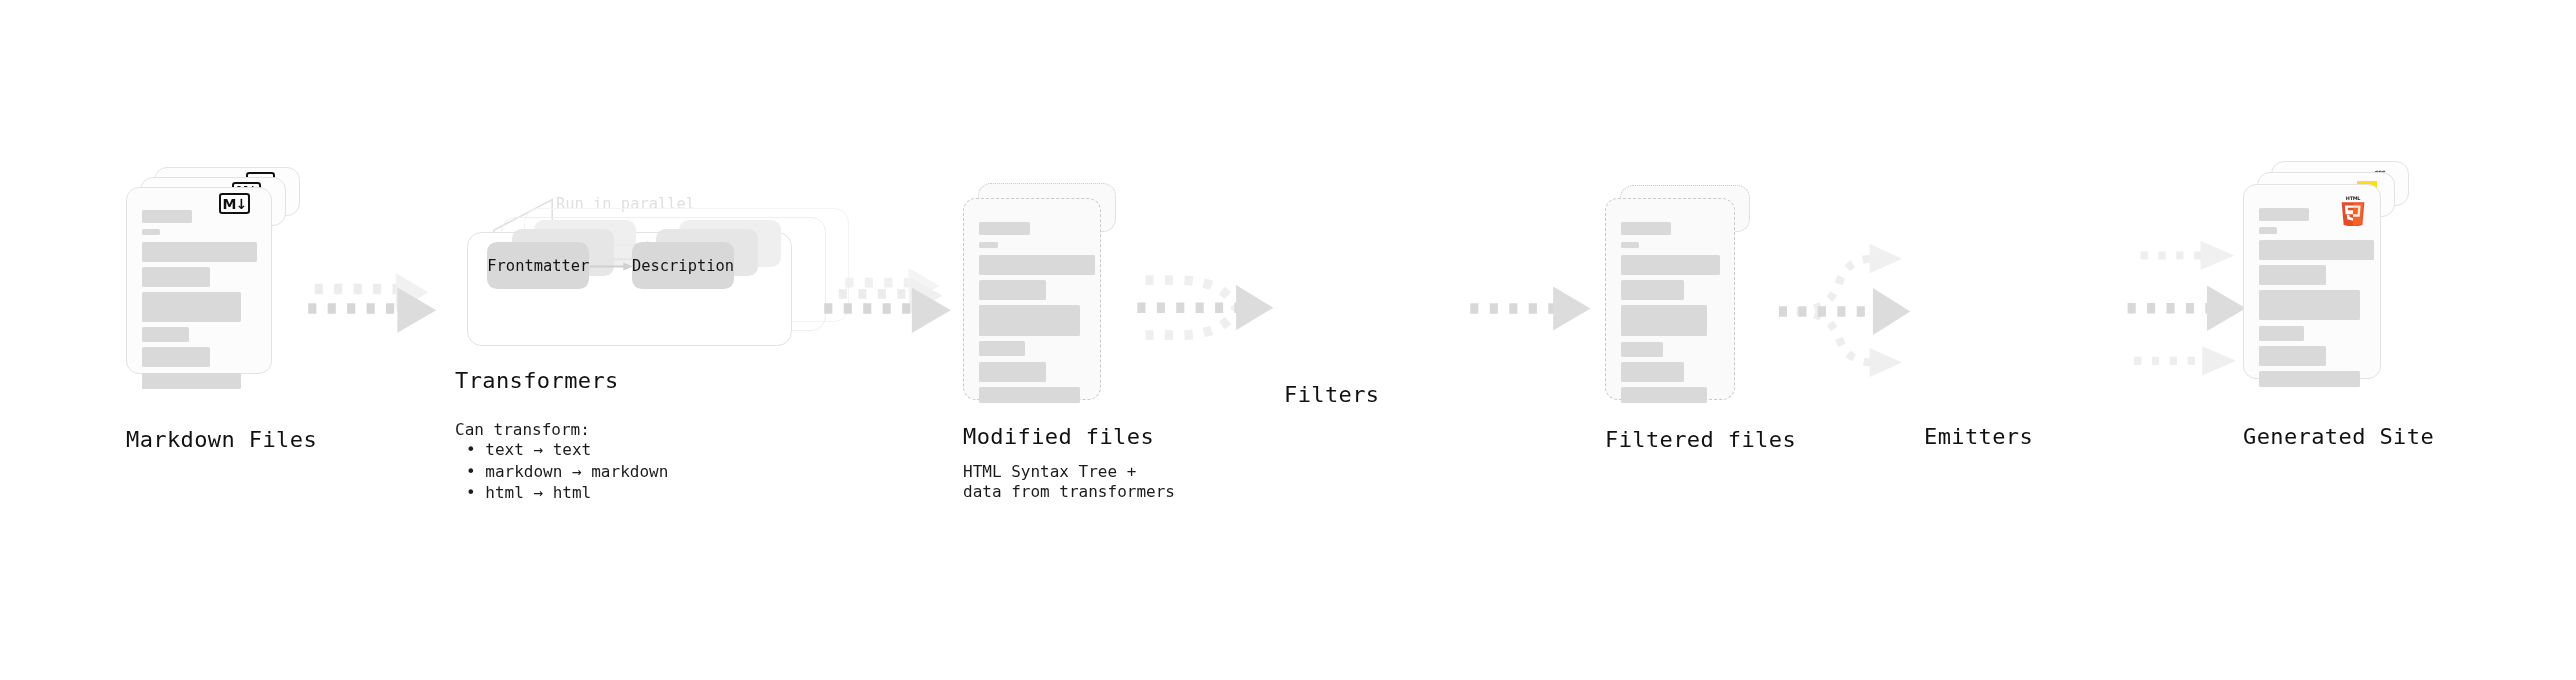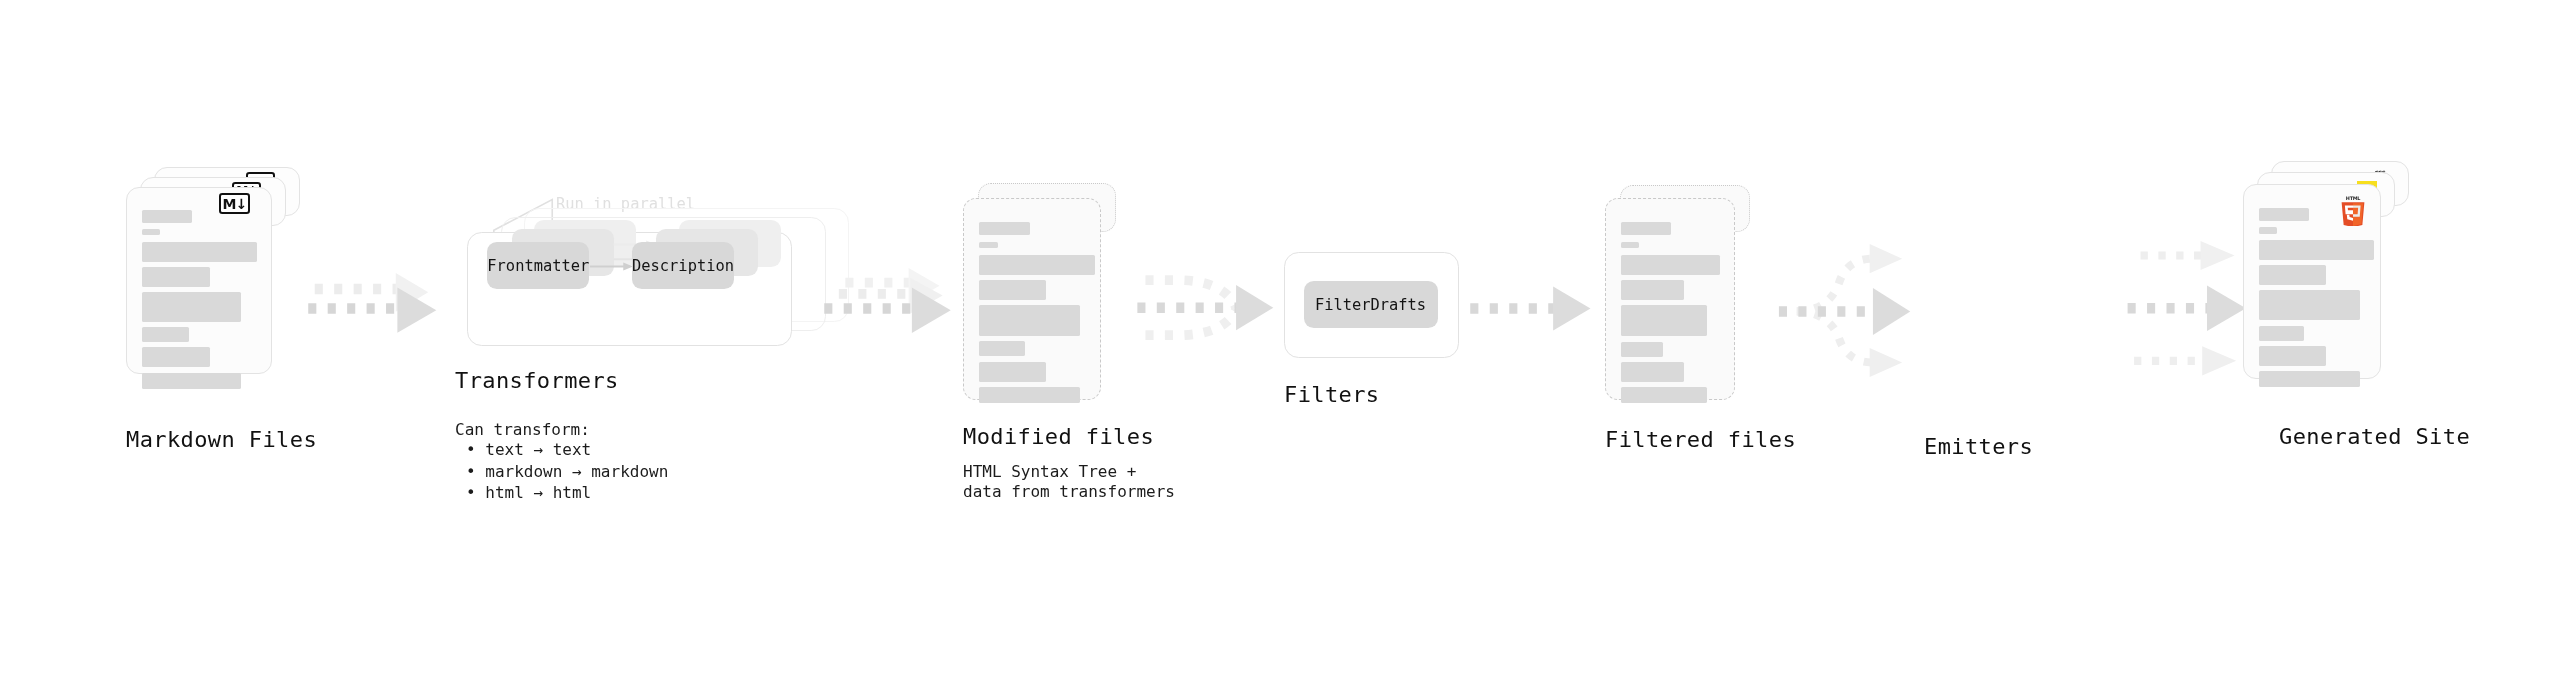--- a/index.html
+++ b/index.html
@@ -194,26 +194,20 @@
 
   <svg class="flow" style="left:1134px;top:264px;" width="154" height="89" viewBox="0 0 190 110">
     <g fill="none" stroke-linecap="butt">
       <path d="M14,20 L60,20 Q112,22 126,54" stroke="#efefef" stroke-width="12" stroke-dasharray="10 14"></path>
       <path d="M14,88 L60,88 Q112,86 126,56" stroke="#efefef" stroke-width="12" stroke-dasharray="10 14"></path>
       <line x1="4" y1="54" x2="130" y2="54" stroke="#d8d8d8" stroke-width="13" stroke-dasharray="10 14"></line>
     </g>
     <polygon points="126,26 172,54 126,82" fill="#dcdcdc"></polygon>
   </svg>
 
-  <div class="stackwrap" style="left:1284px;top:252px;width:195px;height:114px;">
-    <div class="box" style="left:0px;top:0px;width:175px;height:106px;"></div>
-    <div class="chip" style="left:19.5px;top:29px;width:134px;height:47px;">
-        <span>FilterDrafts</span>
-      </div>
-  </div>
   <div class="title" style="left:1284px;top:382px;">Filters</div>
 
   <svg class="flow" style="left:1467px;top:280px;" width="130" height="57" viewBox="0 0 160 70">
     <line x1="4" y1="35" x2="110" y2="35" stroke="#d8d8d8" stroke-width="13" stroke-dasharray="10 14" fill="none"></line>
     <polygon points="106,8 152,35 106,62" fill="#dcdcdc"></polygon>
   </svg>
 
   <div class="stackwrap" style="left:1605px;top:185px;width:179px;height:244px;">
     <div class="sheet dotted" style="left:14.6px;top:0px;width:130px;height:47px;"></div>
     <div class="sheet dashed" style="left:0px;top:13px;width:130px;height:202px;"></div>
@@ -232,21 +226,21 @@
     <g fill="none">
       <path d="M30,93 Q70,92 82,58 Q92,28 124,28" stroke="#eeeeee" stroke-width="10" stroke-dasharray="9 13"></path>
       <path d="M30,93 Q70,94 82,126 Q92,156 124,156" stroke="#eeeeee" stroke-width="10" stroke-dasharray="9 13"></path>
       <line x1="8" y1="93" x2="128" y2="93" stroke="#d8d8d8" stroke-width="13" stroke-dasharray="10 14"></line>
     </g>
     <polygon points="120,10 160,28 120,46" fill="#f0f0f0"></polygon>
     <polygon points="120,138 160,156 120,174" fill="#efefef"></polygon>
     <polygon points="124,64 170,93 124,122" fill="#dcdcdc"></polygon>
   </svg>
 
-  <div class="title" style="left:1924px;top:434px;text-align:right;">Emitters</div>
+  <div class="title" style="left:1924px;top:424px;text-align:right;">Emitters</div>
 
   <svg class="flow" style="left:2113px;top:232px;" width="154" height="154" viewBox="0 0 190 190">
     <g fill="none">
       <line x1="34" y1="29" x2="112" y2="29" stroke="#eeeeee" stroke-width="10" stroke-dasharray="9 13"></line>
       <line x1="18" y1="94" x2="120" y2="94" stroke="#d8d8d8" stroke-width="13" stroke-dasharray="10 14"></line>
       <line x1="26" y1="159" x2="114" y2="159" stroke="#eeeeee" stroke-width="10" stroke-dasharray="9 13"></line>
     </g>
     <polygon points="108,11 150,29 108,47" fill="#f0f0f0"></polygon>
     <polygon points="116,66 164,94 116,122" fill="#dcdcdc"></polygon>
     <polygon points="110,141 152,159 110,177" fill="#efefef"></polygon>
@@ -278,16 +272,16 @@
 
     <div class="bar" style="left:16.3px;top:47px;width:50px;height:13px;"></div>
     <div class="bar" style="left:16.3px;top:66px;width:18px;height:6.5px;"></div>
     <div class="bar" style="left:16.3px;top:79px;width:115px;height:19.5px;"></div>
     <div class="bar" style="left:16.3px;top:104px;width:67px;height:19.5px;"></div>
     <div class="bar" style="left:16.3px;top:129px;width:101px;height:30px;"></div>
     <div class="bar" style="left:16.3px;top:165px;width:45px;height:14.6px;"></div>
     <div class="bar" style="left:16.3px;top:185px;width:67px;height:19.5px;"></div>
     <div class="bar" style="left:16.3px;top:210px;width:101px;height:16.3px;"></div>
   </div>
-  <div class="title" style="left:2243px;top:424px;margin-left:36px;">Generated Site</div>
+  <div class="title" style="left:2243px;top:424px;">Generated Site</div>
 
 </div>
 
 
 </body></html>

